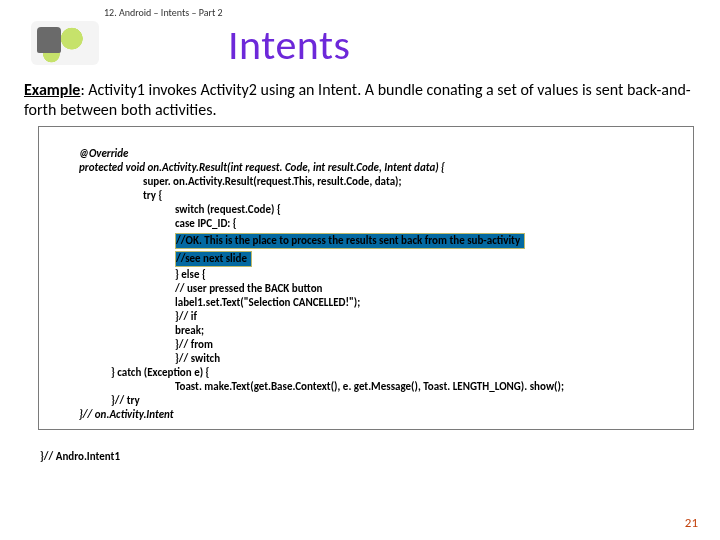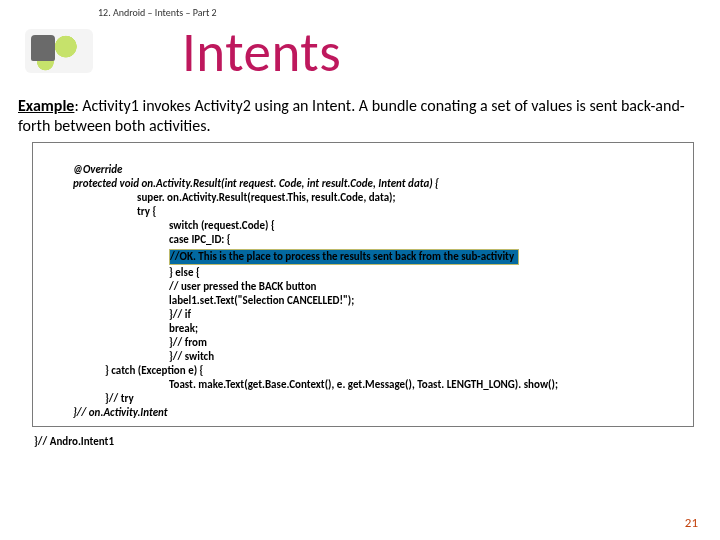--- a/index.html
+++ b/index.html
@@ -1,32 +1,32 @@
 <!DOCTYPE html>
 <html><head>
 <meta charset="utf-8">
 <style>
   * { box-sizing: border-box; margin: 0; padding: 0; }
   html, body { width: 720px; height: 540px; font-family: Calibri, Arial, sans-serif; background: #fff; color: #000; }
-  .slide { position: relative; width: 720px; height: 540px; padding: 6px 22px 0 16px; }
+  .slide { position: relative; width: 720px; height: 540px; padding: 6px 22px 0 22px; }
   .topbar { font-size: 10px; color: #333; margin-left: 82px; }
   .logo-title-row { display: flex; align-items: center; }
   .logo-wrap { width: 86px; height: 52px; display: flex; align-items: center; justify-content: center; margin-top: -4px; }
   .logo {
     width: 68px; height: 44px; position: relative;
     background: radial-gradient(circle at 60% 40%, #c6e26b 0 22%, transparent 23%),
                 radial-gradient(circle at 30% 75%, #c6e26b 0 14%, transparent 15%),
                 linear-gradient(#f4f4f4,#f4f4f4);
     border-radius: 6px;
   }
   .logo::after{
     content:""; position:absolute; left:6px; top:6px; width:24px; height:26px;
     background:#6a6a6a; border-radius:4px 4px 2px 2px;
   }
-  .title { font-size: 55px; color: #be185d; margin-left: 80px; letter-spacing: .5px; }
+  .title { font-size: 42px; color: #6d28d9; margin-left: 120px; letter-spacing: .5px; }
   .example { font-size: 16px; margin: 10px 2px 6px 2px; line-height: 1.25; }
   .example .lead { font-weight: 700; text-decoration: underline; }
   .codebox {
     margin: 4px 4px 0 16px;
     border: 1px solid #7a7a7a;
     padding: 6px 8px 6px 8px;
     font-size: 11px;
     font-family: Calibri, Arial, sans-serif;
     font-weight: 700;
     line-height: 1.28;
@@ -37,21 +37,21 @@
     background: #0369a1;
     border: 1px solid #bdb96a;
     padding: 0 4px 0 0;
     margin: 1px 0;
   }
   .hl-line { display: block; }
   .i1 { padding-left: 32px; font-style: italic; }
   .i2 { padding-left: 64px; }
   .i3 { padding-left: 96px; }
   .i4 { padding-left: 128px; }
-  .closing { font-size: 11px; font-weight: 700; margin: 8px 0 0 18px; }
+  .closing { font-size: 11px; font-weight: 700; margin: 20px 0 0 18px; }
   .pagenum { position: absolute; right: 22px; bottom: 10px; color: #c2410c; font-size: 13px; }
 </style>
 </head>
 <body>
 
 <div class="slide">
 
   <div class="topbar">12. Android – Intents – Part 2</div>
 
   <div class="logo-title-row">
@@ -65,21 +65,21 @@
     <span class="lead">Example</span><span>: Activity1 invokes Activity2 using an Intent. A bundle conating a set of values is sent back-and-forth between both activities.</span>
   </p>
 
   <div class="codebox">
 <span class="i1">@Override</span>
 <span class="i1">protected void on.Activity.Result(int request. Code, int result.Code, Intent data) {</span>
 <span class="i3">super. on.Activity.Result(request.This, result.Code, data);</span>
 <span class="i3">try {</span>
 <span class="i4">switch (request.Code) {</span>
 <span class="i4">case IPC_ID: {</span>
-<span class="i4 hl-line"><span class="hl">//OK. This is the place to process the results sent back from the sub-activity</span></span><span class="i4">} else {</span>
+<span class="i4 hl-line"><span class="hl">//OK. This is the place to process the results sent back from the sub-activity</span></span><span class="i4 hl-line"><span class="hl">//see next slide</span></span><span class="i4">} else {</span>
 <span class="i4">// user pressed the BACK button</span>
 <span class="i4">label1.set.Text("Selection CANCELLED!");</span>
 <span class="i4">}// if</span>
 <span class="i4">break;</span>
 <span class="i4">}// from</span>
 <span class="i4">}// switch</span>
 <span class="i2">} catch (Exception e) {</span>
 <span class="i4">Toast. make.Text(get.Base.Context(), e. get.Message(), Toast. LENGTH_LONG). show();</span>
 <span class="i2">}// try</span>
 <span class="i1">}// on.Activity.Intent</span></div>

